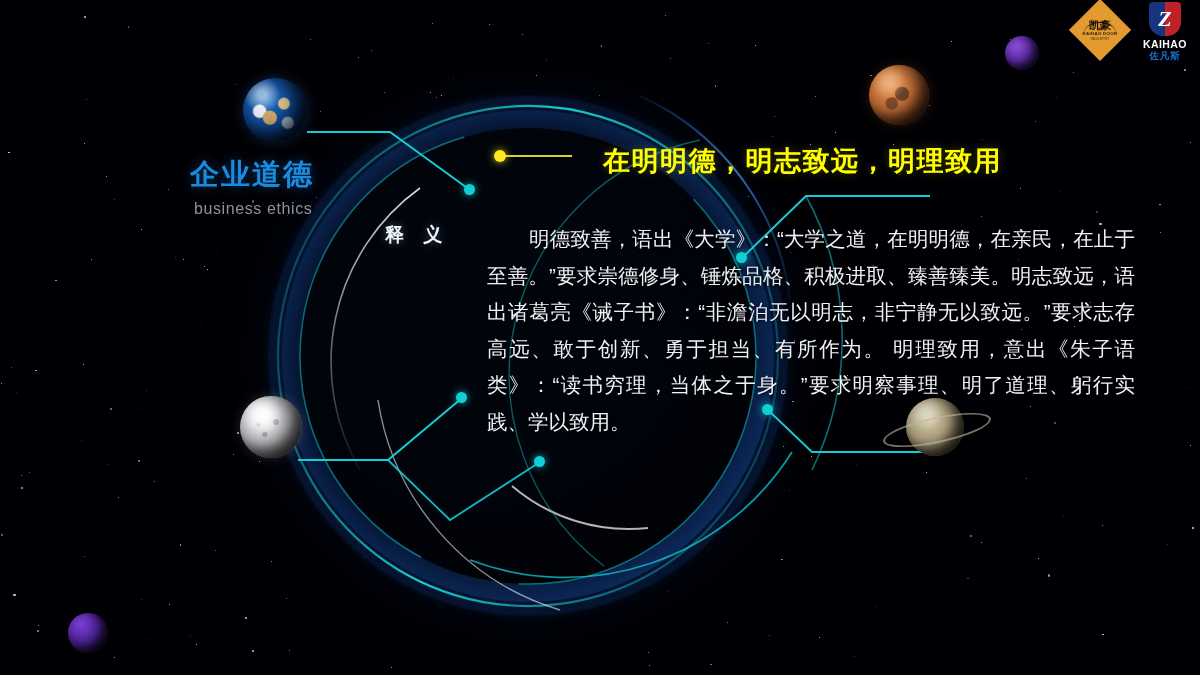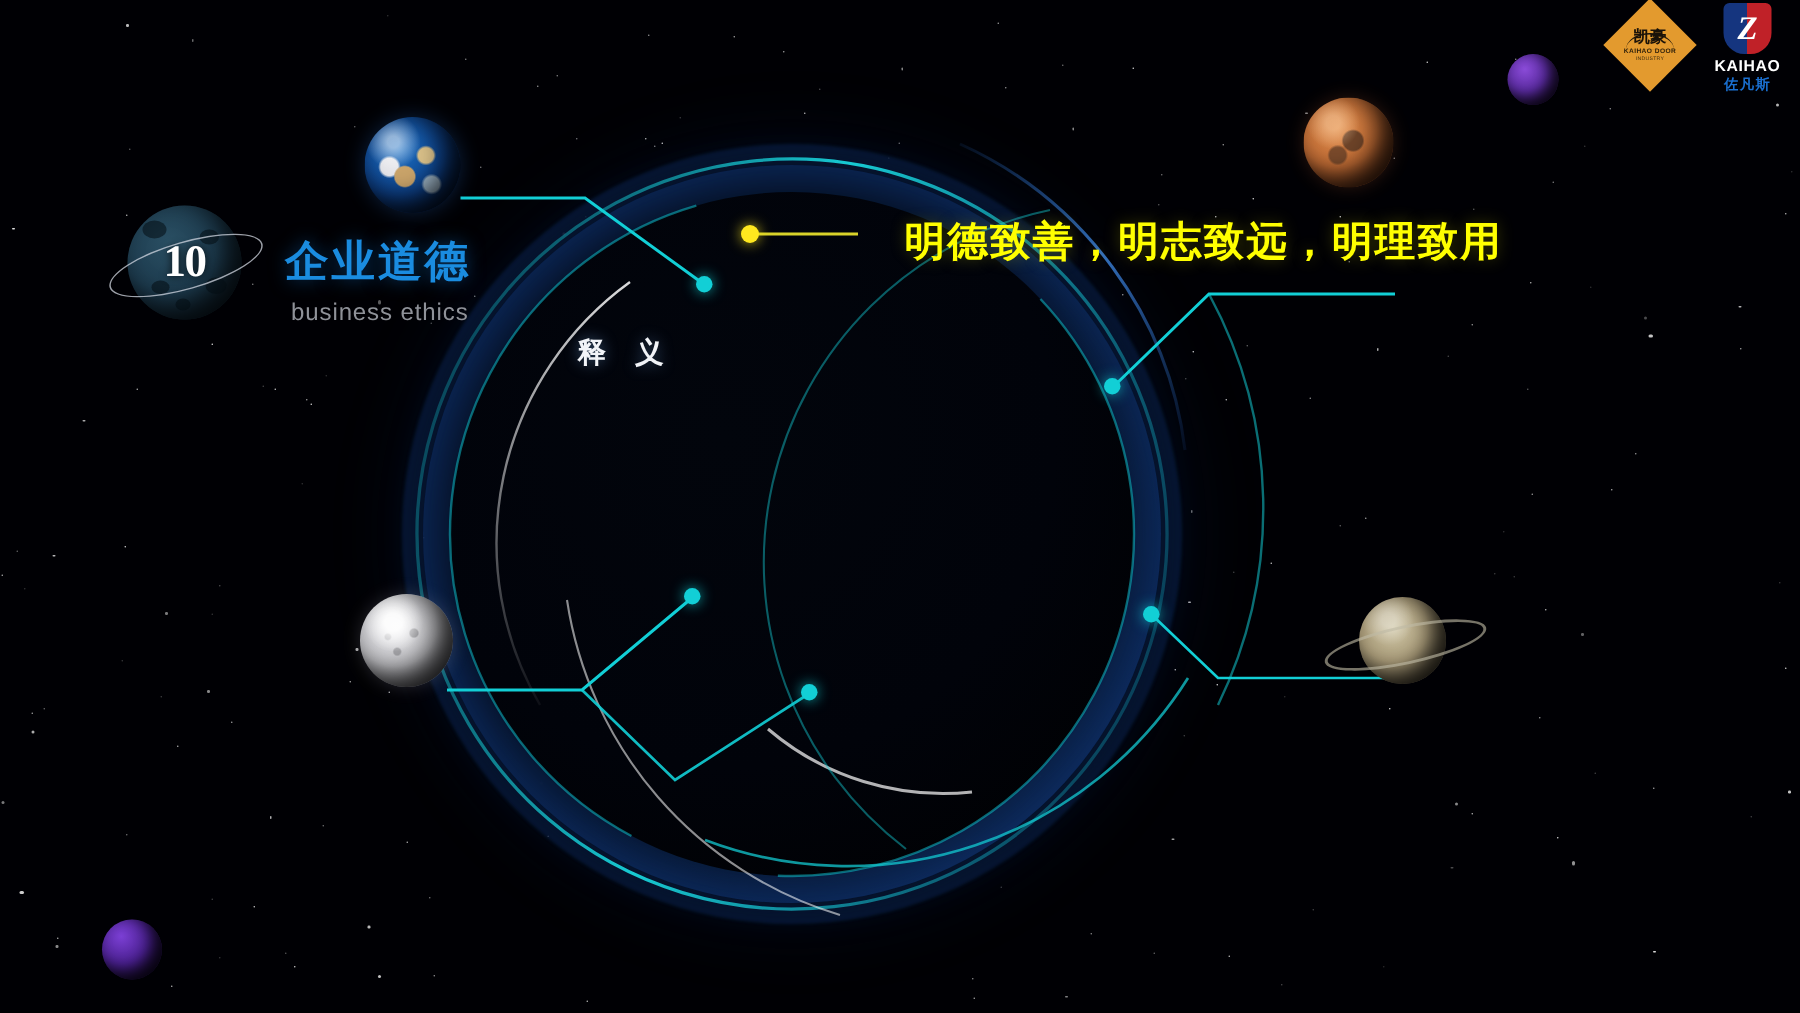--- a/index.html
+++ b/index.html
@@ -487,35 +487,27 @@
   <div class="planet p-earth"></div>
   <div class="planet p-mars"></div>
   <div class="planet p-moon"></div>
   <div class="planet p-violet-tr"></div>
   <div class="planet p-violet-bl"></div>
 
   <div class="planet p-saturn">
     <div class="sring"></div>
   </div>
 
-  <div class="planet p-num">
-    <div class="crater" style="left:10px;top:10px;width:16px;height:12px;"></div>
-    <div class="crater" style="left:48px;top:16px;width:13px;height:10px;"></div>
-    <div class="crater" style="left:16px;top:50px;width:12px;height:9px;"></div>
-    <div class="crater" style="left:52px;top:48px;width:14px;height:11px;"></div>
-    <div class="crater" style="left:32px;top:62px;width:10px;height:8px;"></div>
-    <div class="num">10</div>
-    <div class="ring"></div>
-  </div>
 
   <div class="topic-cn">企业道德</div>
   <div class="topic-en">business ethics</div>
   <div class="shiyi">释 义</div>
 
-  <div class="headline">明德致善，明志致远，明理致用</div>
+  <div class="headline">在明明德，明志致远，明理致用</div>
+  <div class="body-text">明德致善，语出《大学》：“大学之道，在明明德，在亲民，在止于至善。”要求崇德修身、锤炼品格、积极进取、臻善臻美。明志致远，语出诸葛亮《诫子书》：“非澹泊无以明志，非宁静无以致远。”要求志存高远、敢于创新、勇于担当、有所作为。 明理致用，意出《朱子语类》：“读书穷理，当体之于身。”要求明察事理、明了道理、躬行实践、学以致用。</div>
 
   <div class="logos">
     <div class="logo-kaihao">
       <div class="dia"></div>
       <div class="arc"></div>
       <div class="inner">
         <div class="kh-cn">凯豪</div>
         <div class="kh-en">KAIHAO DOOR</div>
         <div class="kh-sub">INDUSTRY</div>
       </div>

